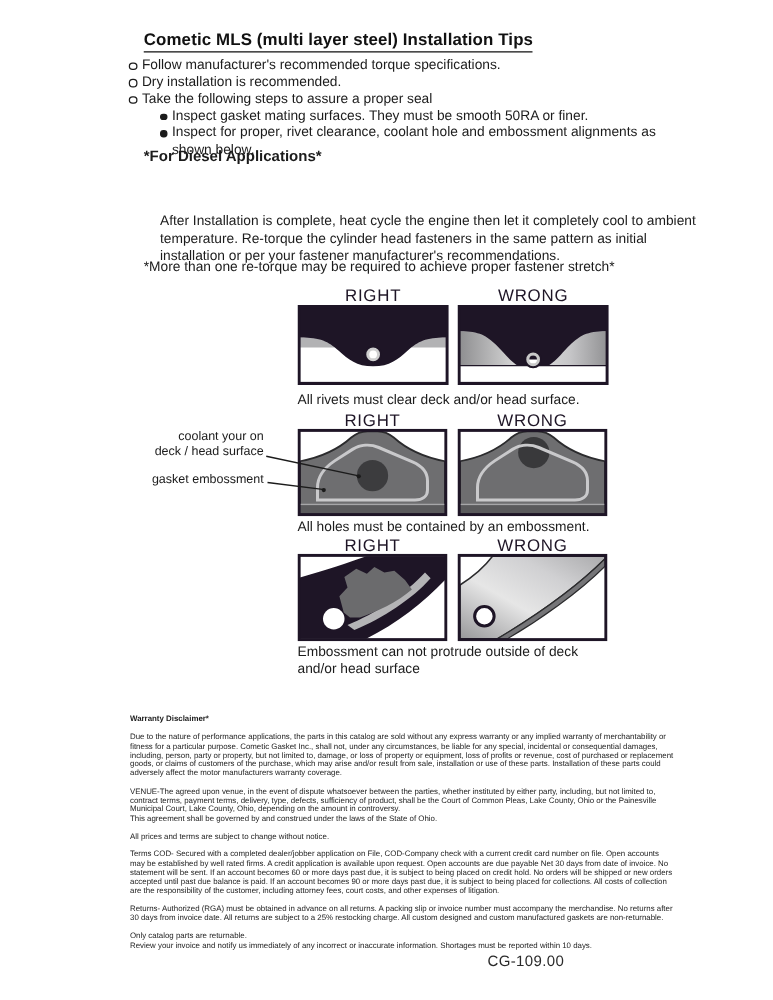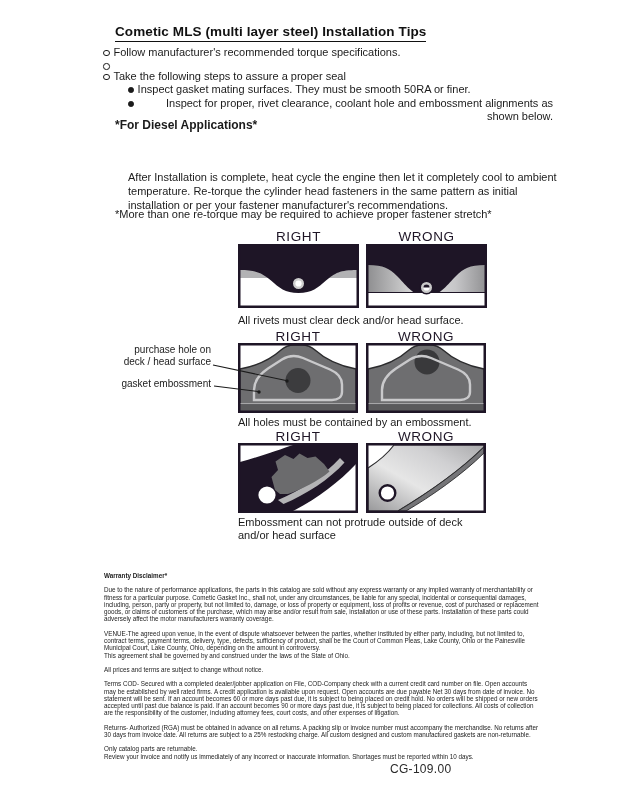--- a/index.html
+++ b/index.html
@@ -8,21 +8,21 @@
     font-family:"Liberation Sans","DejaVu Sans",sans-serif;color:#1b1b1b;
     overflow:hidden;
   }
   .abs{position:absolute;}
   
   .title{
     left:115px;top:24px;font-size:13.5px;font-weight:bold;color:#111;
     border-bottom:1.6px solid #111;padding-bottom:2px;letter-spacing:.1px;
   }
   .bullets{left:103px;top:46px;width:450px;font-size:11px;line-height:13.5px;}
-  .brow{display:flex;align-items:flex-start;text-align:right;}
+  .brow{display:flex;align-items:flex-start;}
   .bmark{
     flex:0 0 auto;width:4.5px;height:4.5px;border:1.1px solid #1b1b1b;border-radius:50%;
     margin:3.8px 4px 0 0;background:transparent;
   }
   .brow.sub{margin-left:25px;}
   .brow.sub .bmark{background:#1b1b1b;width:3.6px;height:3.6px;border:1.1px solid #1b1b1b;margin-top:4.2px;}
   .diesel-h{left:115px;top:118px;font-size:12px;font-weight:bold;}
   .para{left:115px;width:430px;font-size:11px;line-height:13.8px;}
   .p1{top:134px;} .p2{top:171px;margin-left:13px;} .p3{top:208px;}
   
@@ -44,20 +44,21 @@
 
   <div class="abs title">Cometic MLS (multi layer steel) Installation Tips</div>
 
   <div class="abs bullets">
     <div class="brow">
       <span class="bmark"></span>
       <span>Follow manufacturer's recommended torque specifications.</span>
     </div>
     <div class="brow">
       <span class="bmark"></span>
+      <span>Dry installation is recommended.</span>
     </div>
     <div class="brow">
       <span class="bmark"></span>
       <span>Take the following steps to assure a proper seal</span>
     </div>
     <div class="brow sub">
       <span class="bmark"></span>
       <span>Inspect gasket mating surfaces.  They must be smooth 50RA or finer.</span>
     </div>
     <div class="brow sub">
@@ -100,21 +101,21 @@
     <circle cx="60.5" cy="43.5" r="3.1" fill="#ffffff"></circle>
     <path d="M57.4,43.5 A3.1,3.1 0 0 1 63.6,43.5 Z" fill="#1e1526"></path>
     <rect x="1.25" y="1.25" width="118.5" height="61.5" fill="none" stroke="#1e1526" stroke-width="2.5"></rect>
   </svg>
 
   <div class="abs dcap" style="left:238px;top:314px;">All rivets must clear deck and/or head surface.</div>
 
   <div class="abs dlabel" style="left:238px;top:329px;width:120px;">RIGHT</div>
   <div class="abs dlabel" style="left:366px;top:329px;width:120px;">WRONG</div>
 
-  <div class="abs ptr-label" style="left:110px;top:344px;">purchase hole on</div>
+  <div class="abs ptr-label" style="left:110px;top:344px;">coolant your on</div>
   <div class="abs ptr-label" style="left:110px;top:355.5px;">deck / head surface</div>
   <div class="abs ptr-label" style="left:110px;top:377.5px;">gasket embossment</div>
 
   <svg class="abs panel" style="left:238px;top:343px;" width="120" height="70" viewBox="0 0 120 70">
     <rect width="120" height="70" fill="#ffffff"></rect>
     <path d="M2,26 C18,23 33,16 43,7 C47,3.5 51,2 56,2 L64,2 C69,2 73,3.5 77,7 C87,16 102,23 118,26 L118,68 L2,68 Z" fill="#6e6e70" stroke="#2b2b2d" stroke-width="1.4"></path>
     <line x1="2" y1="60.5" x2="118" y2="60.5" stroke="#a6a6a8" stroke-width="1.2"></line>
     <rect x="2" y="61.2" width="116" height="6.8" fill="#5a5a5c"></rect>
     <path d="M16,57 L16,47 C16,38.5 21,31.5 30,25.5 L44,16.5 C50,12.8 58,12 65,15 L92,26.5 C100,30 104,35 104,41.5 L104,49 C104,54 100,57 94,57 Z" fill="none" stroke="#c9c9cb" stroke-width="2.4"></path>
     <circle cx="60" cy="37.5" r="12.5" fill="#3c3c3e"></circle>

